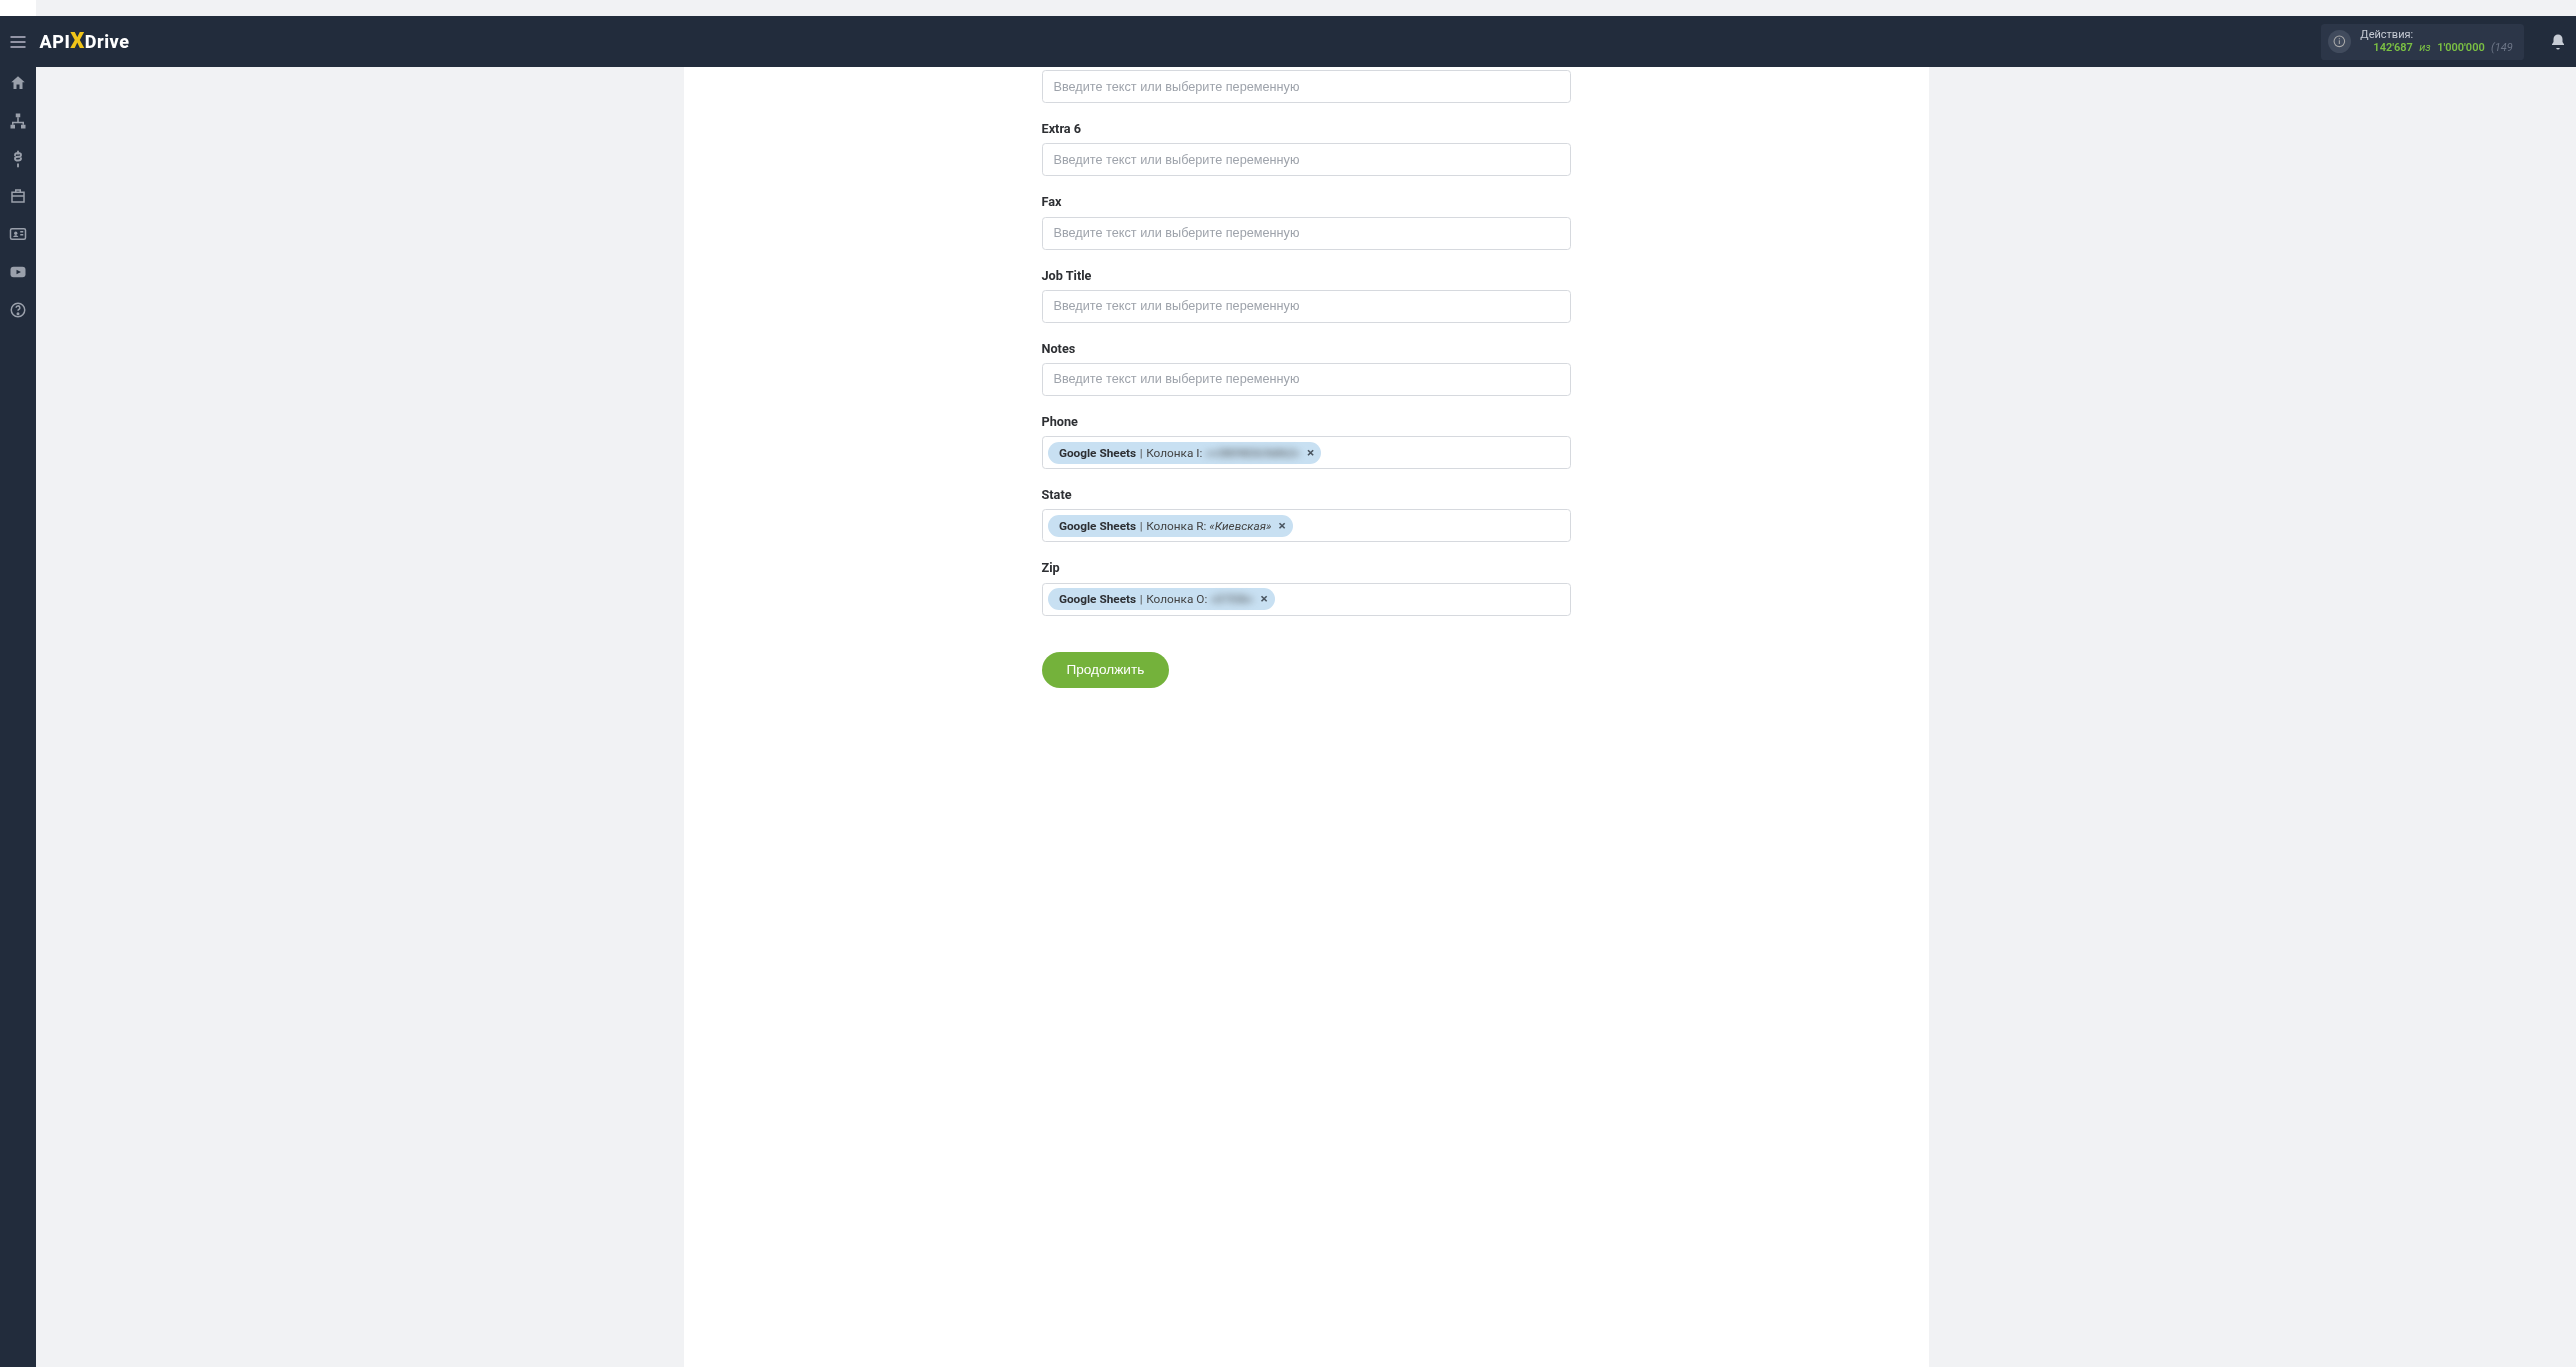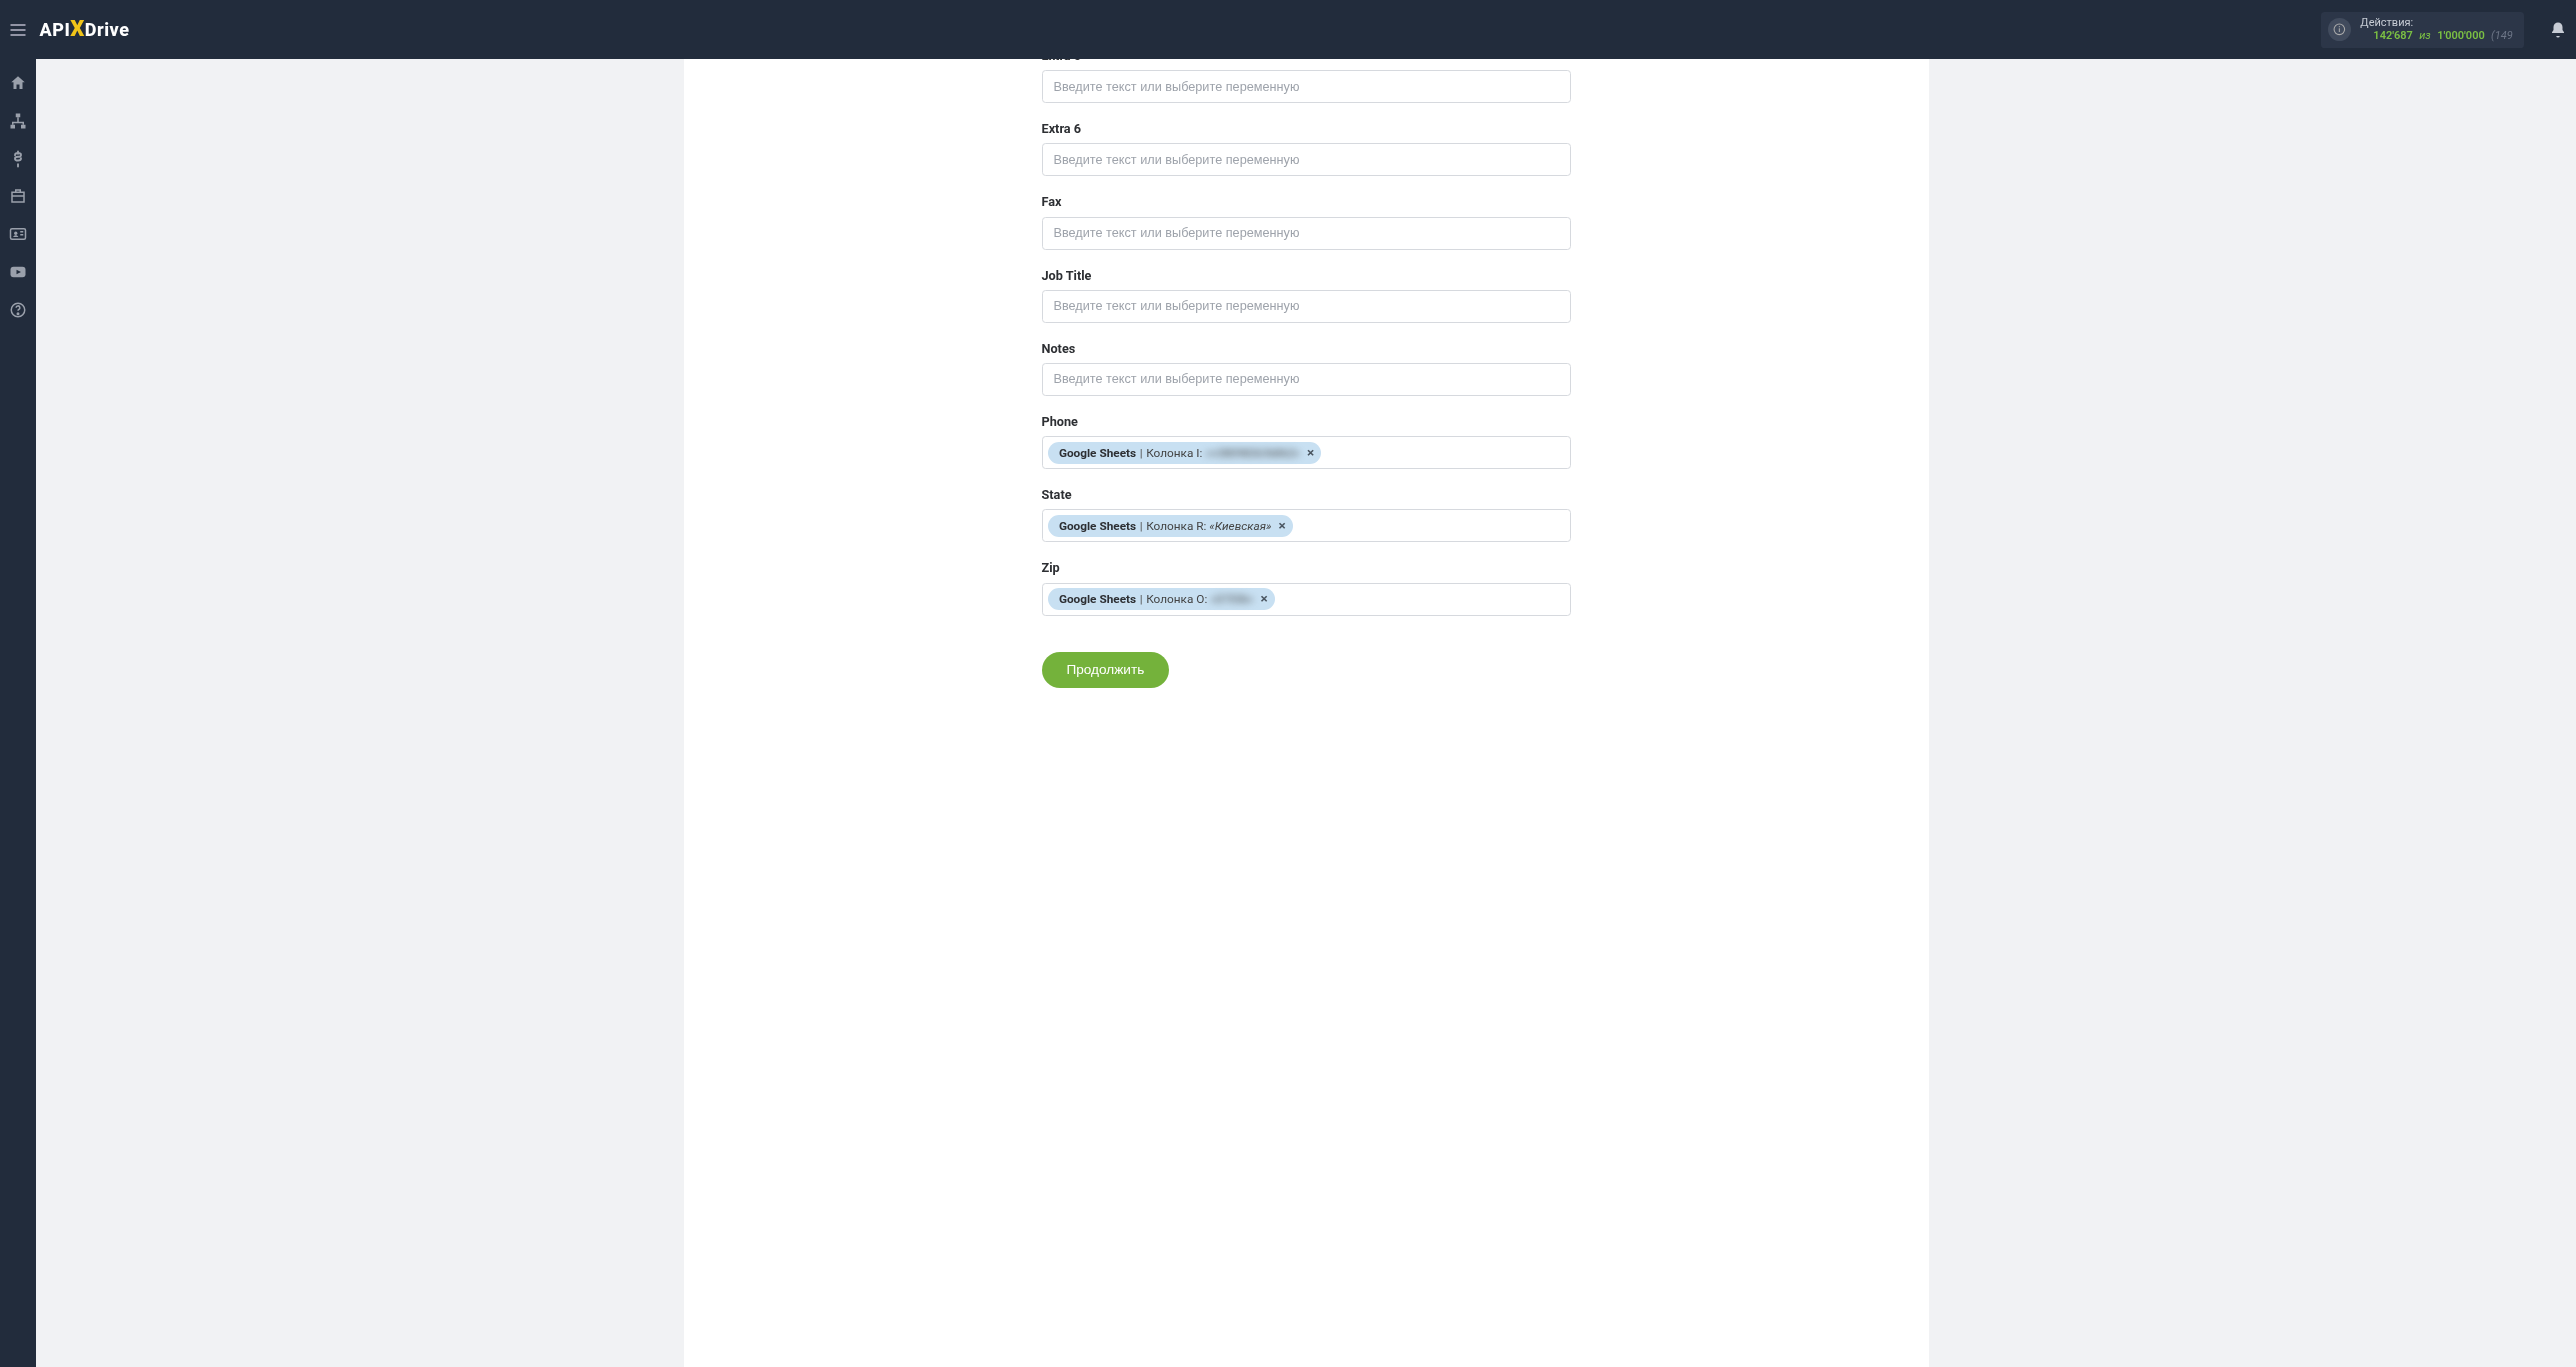--- a/index.html
+++ b/index.html
@@ -1,19 +1,19 @@
 <!DOCTYPE html>
 <html style="font-size:14.5px"><head>
 <meta charset="utf-8">
 <style>
 * { box-sizing: border-box; margin: 0; padding: 0; }
 body { font-family: -apple-system, BlinkMacSystemFont, "Segoe UI", Roboto, Arial, sans-serif; background: #ffffff; color: #333; }
 
 
-.topnav { position: fixed; top:0; left:0; right:0; height:59px; background:#222c3c; display:flex; align-items:center; z-index:100; }
+.topnav { position: fixed; top:16px; left:0; right:0; height:51px; background:#222c3c; display:flex; align-items:center; z-index:100; }
 .menu-btn { width:36px; display:flex; align-items:center; justify-content:center; color:#aab; cursor:pointer; height:47px; }
 .menu-btn svg { width:20px; height:20px; }
 .logo { height:22px; margin-left:3.6px; display:flex; align-items:center; font-weight:800; font-size:18px; color:#fff; letter-spacing:0.5px; }
 .logo .x { color:#f0c419; font-weight:900; font-size:22px; position:relative; top:-0.9px; }
 .topnav-spacer { flex:1; }
 .actions-box { background:#2c3648; border-radius:3.6px; height:36px; padding:3.6px 11px 3.6px 7.2px; display:flex; align-items:center; margin-right:16.3px; }
 .actions-icon { width:23.5px; height:23.5px; border-radius:50%; background:#414b5d; display:flex; align-items:center; justify-content:center; color:#aaa; margin-right:9px; }
 .actions-icon svg { width:12.7px; height:12.7px; }
 .actions-text { display:flex; flex-direction:column; line-height:1.15; font-size:11px; }
 .actions-label { color:#c7ccd5; }

